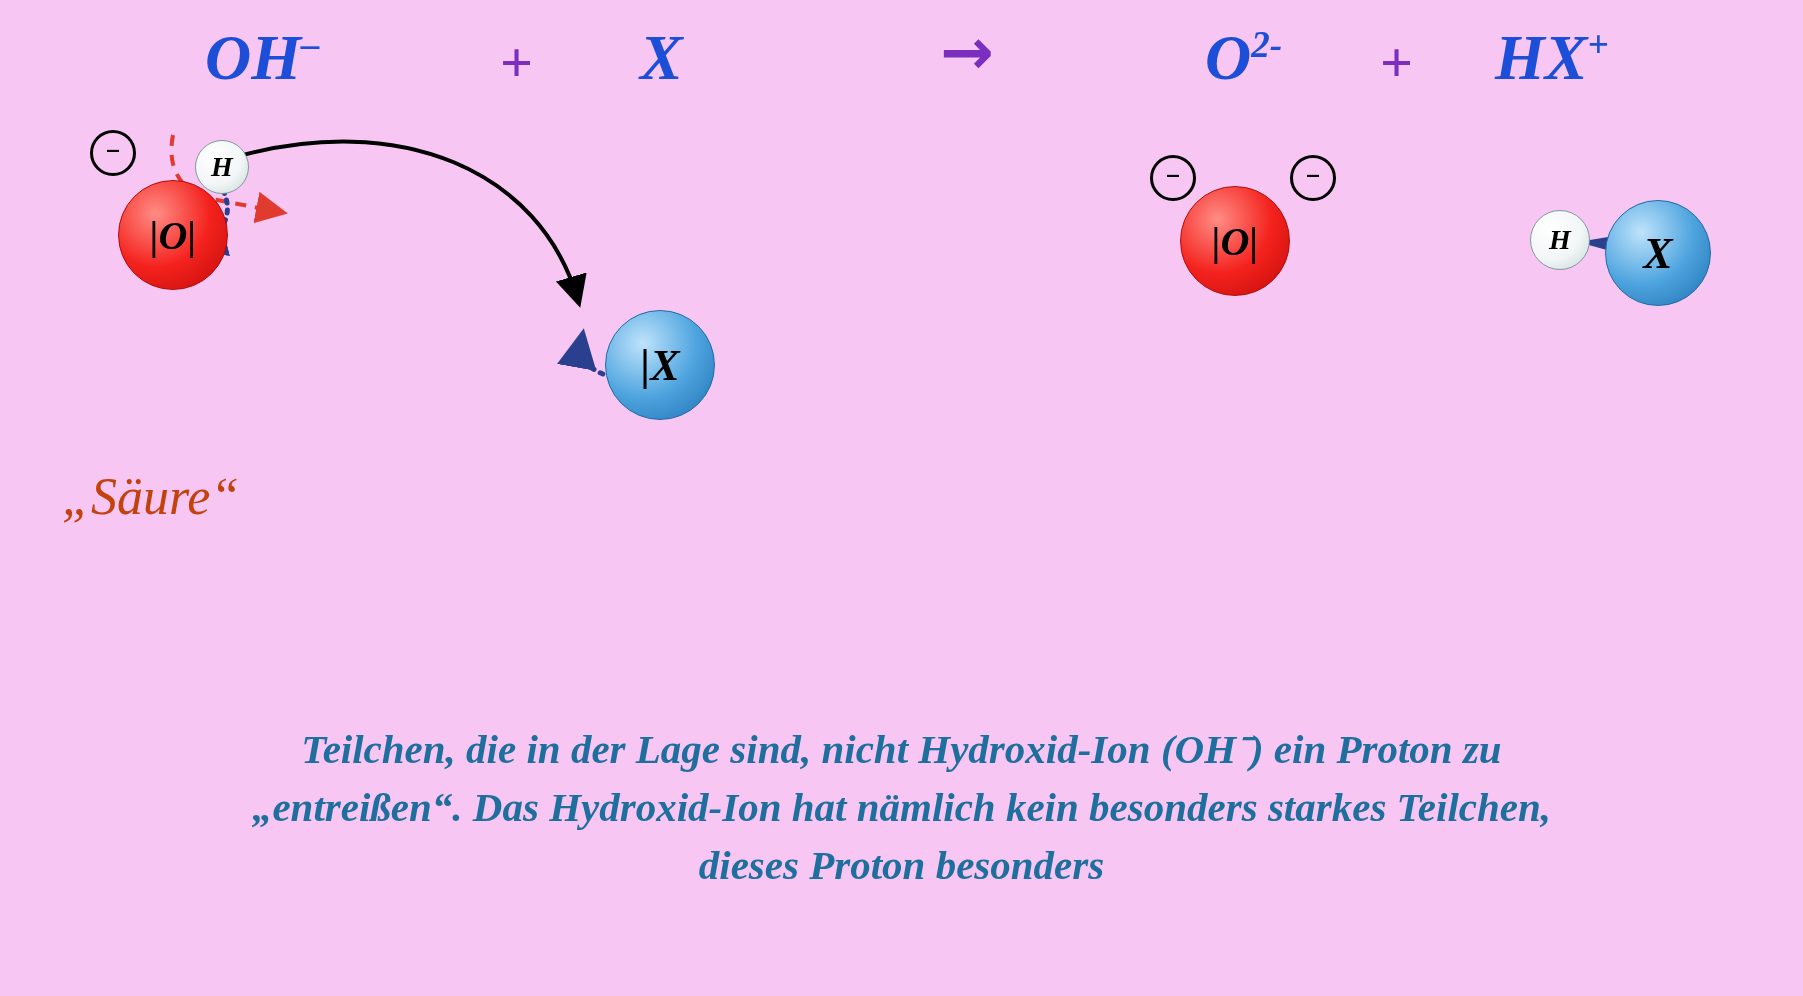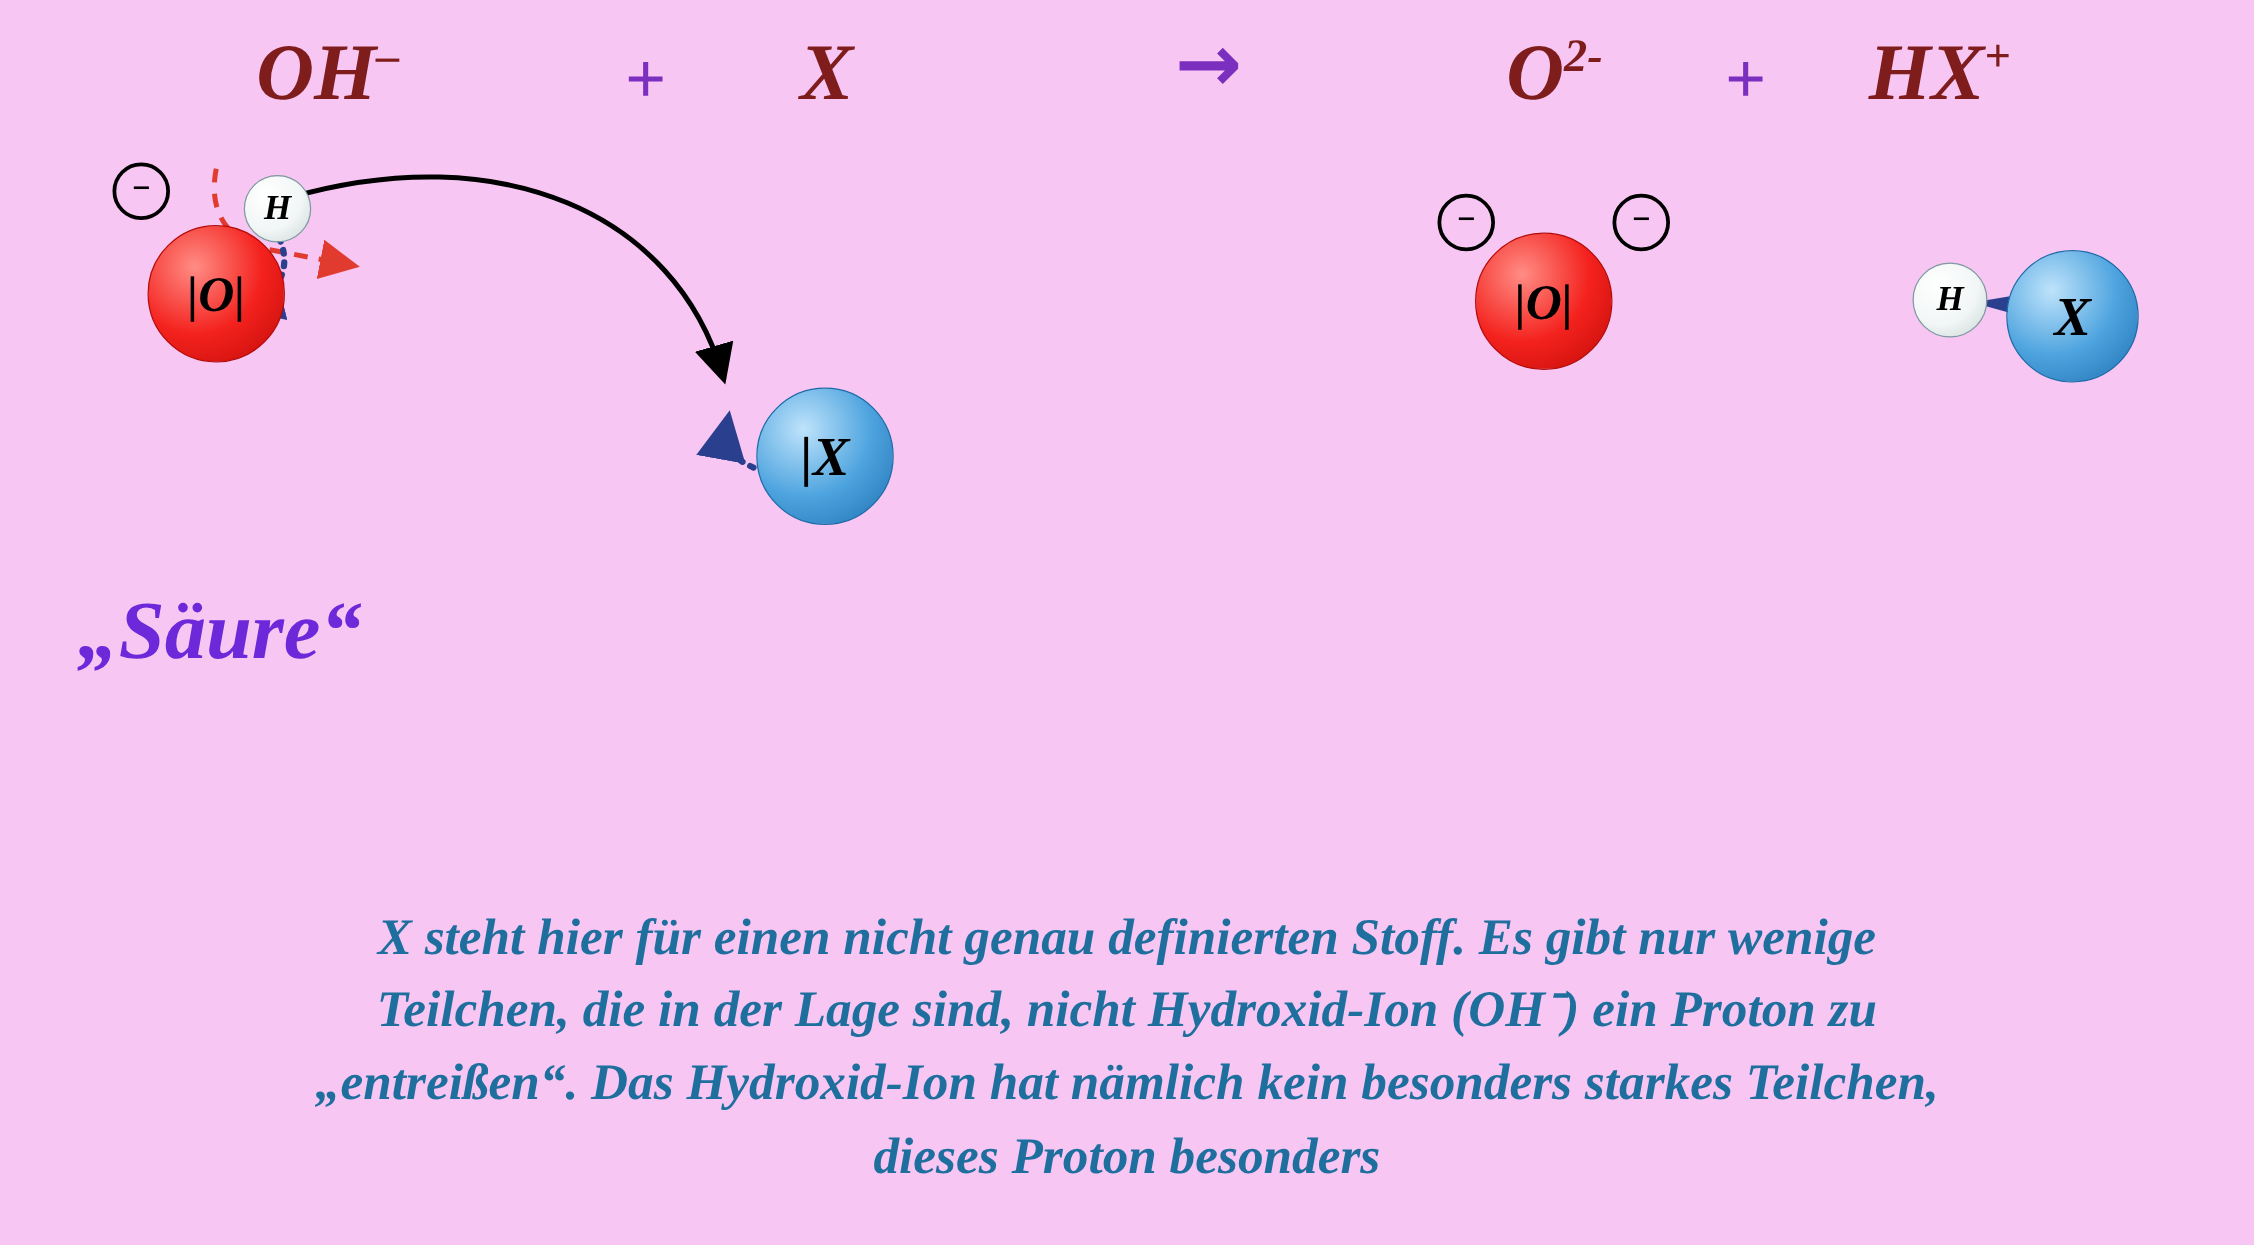--- a/index.html
+++ b/index.html
@@ -24,21 +24,21 @@
   
   .equation {
     position: absolute;
     left: 0;
     top: 6px;
     width: 1803px;
     height: 110px;
   }
   .eq-term {
     position: absolute;
-    color: #7f1d1d;
+    color: #1d4ed8;
     font-family: "Liberation Serif", serif;
     font-style: italic;
     font-weight: bold;
     font-size: 64px;
     white-space: nowrap;
     line-height: 1;
   }
   .eq-term sup {
     font-size: 0.58em;
     vertical-align: super;
@@ -128,25 +128,25 @@
   
   #atom-x-right { left: 1605px; top: 200px; width: 106px; height: 106px; }
   #atom-h-right { left: 1530px; top: 210px; width: 60px; height: 60px; }
 
   
   #atom-x-lower { left: 605px; top: 310px; width: 110px; height: 110px; }
 
   
   .label-quote {
     position: absolute;
-    color: #6d28d9;
-    font-family: "Liberation Serif", serif;
-    font-style: italic;
-    font-weight: bold;
-    font-size: 66px;
+    color: #c2410c;
+    font-family: "Liberation Serif", serif;
+    font-style: italic;
+    font-weight: normal;
+    font-size: 52px;
     line-height: 1.18;
     white-space: pre;
   }
   #label-saeure { left: 62px; top: 466px; }
   #label-base {
     left: 940px;
     top: 440px;
     text-align: center;
     width: 620px;
   }
@@ -244,19 +244,18 @@
   <div class="atom atom-x" id="atom-x-right">
       <span>X</span>
     </div>
   <div class="atom atom-h" id="atom-h-right">
       <span>H</span>
     </div>
 
   <div class="label-quote" id="label-saeure">„Säure“</div>
 
   <div class="caption">
-    <div>X steht hier für einen nicht genau definierten Stoff. Es gibt nur wenige</div>
     <div>Teilchen, die in der Lage sind, nicht Hydroxid-Ion (OH⁻) ein Proton zu</div>
     <div>„entreißen“. Das Hydroxid-Ion hat nämlich kein besonders starkes Teilchen,</div>
     <div>dieses Proton besonders</div>
   </div>
 
 </div>
 
 </body></html>

